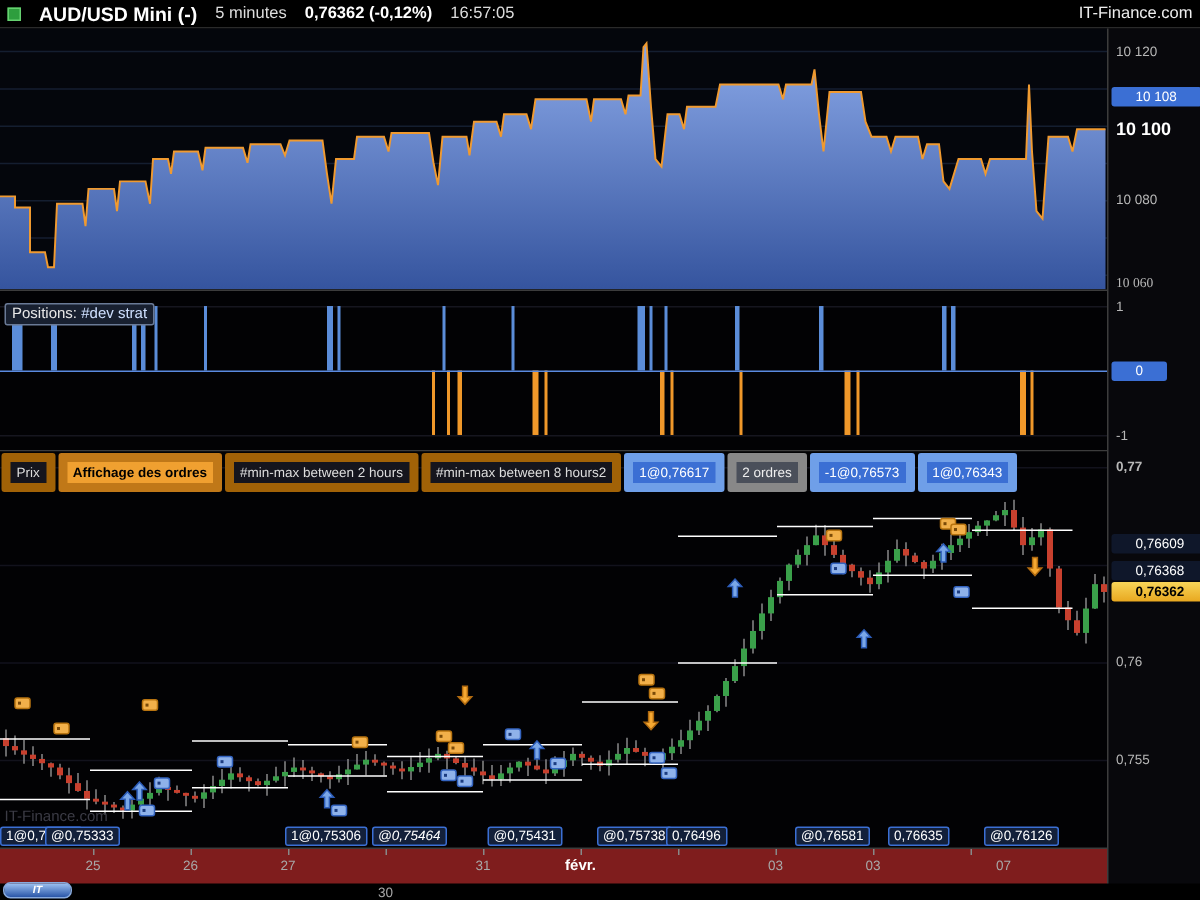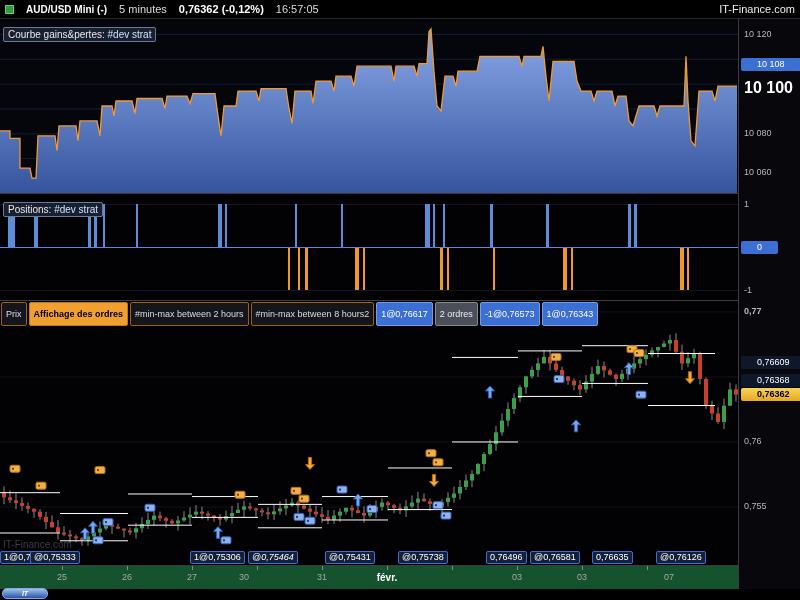--- a/index.html
+++ b/index.html
@@ -3,64 +3,64 @@
 <meta charset="utf-8">
 <style>
   * { margin:0; padding:0; box-sizing:border-box; }
   body { background:#222; font-family:"Liberation Sans", sans-serif; }
   .app { position:relative; width:800px; height:600px; background:#000; overflow:hidden; }
 
   
   .titlebar { position:absolute; top:0; left:0; width:800px; height:18px;
     display:flex; align-items:center; gap:12px; padding:0 5px; background:#000; }
   .mkt-icon { width:9px; height:9px; background:#2e9e3e; border:1px solid #66d070; display:inline-block; }
-  .tb-title { color:#fff; font-size:10px; font-weight:bold; }
+  .tb-title { color:#fff; font-size:13px; font-weight:bold; }
   .tb-item  { color:#ddd; font-size:11px; }
   .tb-quote { color:#fff; font-weight:bold; }
   .tb-brand { margin-left:auto; color:#eee; font-size:11px; }
 
   .sep-h { position:absolute; left:0; width:800px; height:1px; background:#3c3c3c; }
 
   .panel { position:absolute; left:0; width:738px; overflow:hidden; }
   #equity-panel { top:19px; height:174px; background:#04060c; }
   #positions-panel { top:194px; height:106px; background:#020204; }
   #price-panel { top:301px; height:264px; background:#020204; }
   .panel svg { position:absolute; top:0; left:0; }
 
   .panel-chip { position:absolute; top:8px; left:3px; height:15px; font-size:10px;
     background:#182030; border:1px solid #6a7a96; color:#e8e8e8; padding:0 4px;
     line-height:13px; border-radius:2px; white-space:nowrap; z-index:5; }
   .panel-chip .strat { color:#cfe0ff; }
 
   #price-chips { position:absolute; top:1px; left:1px; display:flex; gap:2px; z-index:6; }
   .chip { display:inline-flex; align-items:center; height:24px; padding:7px 4px; font-size:9px;
-    border:1px solid #a16207; background:#15151d; color:#ddd; border-radius:2px; white-space:nowrap; }
+    border:6px solid #a16207; background:#15151d; color:#ddd; border-radius:2px; white-space:nowrap; }
   .chip.orange { background:#f0a030; color:#000; border-color:#c07818; font-weight:bold; }
   .chip.blue { background:#3b6fd4; color:#fff; border-color:#6f9fe8; }
   .chip.gray { background:#4a4f5a; color:#eee; border-color:#888; }
 
   .bottom-chip { position:absolute; top:250px; height:13px; font-size:9px; background:#13203a;
     border:1px solid #3b6fd4; color:#fff; padding:0 3px; border-radius:2px;
     line-height:11px; white-space:nowrap; z-index:4; }
 
   .watermark { position:absolute; top:238px; left:3px; font-size:10px; color:#3c3c46; z-index:1; }
 
   
   #axis-col { position:absolute; left:738px; top:19px; width:62px; height:570px;
     background:#08080c; border-left:1px solid #3c3c3c; }
   .ax-tick { position:absolute; left:5px; font-size:9px; color:#b8b8b8; white-space:nowrap; }
-  .ax-tick.bold { color:#fff; font-weight:bold; font-size:16px; }
+  .ax-tick.bold { color:#fff; font-weight:bold; font-size:12px; }
   .ax-chip { position:absolute; left:2px; font-size:9px; padding:0 16px; height:13px;
     line-height:13px; border-radius:2px; white-space:nowrap; }
   .ax-chip.blue { background:#3b6fd4; color:#fff; }
   .ax-chip.gray { background:#0f172a; color:#fff; }
   .ax-chip.yellow { background:linear-gradient(#f8d558,#e8a820); color:#000; font-weight:bold; }
 
   
-  #date-axis { position:absolute; left:0; top:566px; width:738px; height:23px; background:#14532d; }
+  #date-axis { position:absolute; left:0; top:566px; width:738px; height:23px; background:#7f1d1d; }
   .date-tick { position:absolute; top:0; width:1px; height:4px; background:#888; }
   .date-label { position:absolute; top:6px; font-size:9px; color:#a8a8a8; transform:translateX(-50%); white-space:nowrap; }
   .date-label.bold { color:#fff; font-weight:bold; font-size:10px; }
 
   .logo-btn { position:absolute; left:2px; top:588px; width:46px; height:11px; border-radius:5px;
     background:linear-gradient(#9cc0f0,#2a56a8); border:1px solid #88aadd;
     display:flex; align-items:center; justify-content:center; }
   .logo-btn span { font-size:7px; color:#fff; font-weight:bold; font-style:italic; line-height:7px; }
 </style>
 </head>
@@ -73,23 +73,20 @@
     <span class="tb-title">AUD/USD Mini (-)</span>
     <span class="tb-item">5 minutes</span>
     <span class="tb-item tb-quote">0,76362 (-0,12%)</span>
     <span class="tb-item">16:57:05</span>
     <span class="tb-brand">IT-Finance.com</span>
   </div>
 
   <div class="sep-h" style="top:18px; background:#2a2a2a;"></div>
 
   <div id="equity-panel" class="panel">
-    <div class="panel-chip">
-      <span>Courbe gains&amp;pertes:</span>&nbsp;<span class="strat">#dev strat</span>
-    </div>
   <svg width="738" height="174">
         <defs>
           <linearGradient id="gEq" x1="0" y1="0" x2="0" y2="1">
             <stop offset="0%" stop-color="#8aa8e8"></stop>
             <stop offset="100%" stop-color="#35549e"></stop>
           </linearGradient>
         </defs>
         <line x1="0" x2="738" y1="164.55714285714285" y2="164.55714285714285" stroke="#141e30" stroke-width="1"></line>
         <line x1="0" x2="738" y1="139.7" y2="139.7" stroke="#141e30" stroke-width="1"></line>
         <line x1="0" x2="738" y1="114.84285714285714" y2="114.84285714285714" stroke="#141e30" stroke-width="1"></line>
@@ -487,54 +484,54 @@
         <rect x="636" y="90.13546798029637" width="10" height="7" rx="1.5" fill="#8fb2ea" stroke="#3464c0" stroke-width="1"></rect>
         <rect x="638" y="92.63546798029637" width="2" height="2" fill="#1c3c80"></rect>
         <path d="M690,82.72906403940871 L694.5,77.72906403940871 L691.6,77.72906403940871 L691.6,70.72906403940871 L688.4,70.72906403940871 L688.4,77.72906403940871 L685.5,77.72906403940871 Z" fill="#f5a832" stroke="#b06a10" stroke-width="1"></path>
       </svg>
       <div class="bottom-chip" style="left: 0px;">1@0,75363</div>
       <div class="bottom-chip" style="left: 30px;">@0,75333</div>
       <div class="bottom-chip" style="left: 190px;">1@0,75306</div>
       <div class="bottom-chip" style="left: 248px; font-style: italic;">@0,75464</div>
       <div class="bottom-chip" style="left: 325px;">@0,75431</div>
       <div class="bottom-chip" style="left: 398px;">@0,75738</div>
-      <div class="bottom-chip" style="left: 444px; margin-left: 42px;">0,76496</div>
+      <div class="bottom-chip" style="left: 444px;">0,76496</div>
       <div class="bottom-chip" style="left: 530px;">@0,76581</div>
       <div class="bottom-chip" style="left: 592px;">0,76635</div>
       <div class="bottom-chip" style="left: 656px;">@0,76126</div>
     </div>
 
   <div class="sep-h" style="top:565px;"></div>
 
   <div id="axis-col">
       <div class="ax-tick" style="top: 9.91429px;">10 120</div>
       <div class="ax-tick bold" style="top: 59.6286px;">10 100</div>
       <div class="ax-tick" style="top: 109.343px;">10 080</div>
-      <div class="ax-tick" style="top: 148px;">10 060</div>
+      <div class="ax-tick" style="top: 164px; font-family: Liberation Serif, serif;">10 060</div>
       <div class="ax-chip blue" style="top: 38.7429px;">10 108</div>
       <div class="ax-tick" style="top: 180.015px;">1</div>
       <div class="ax-tick" style="top: 265.985px;">-1</div>
       <div class="ax-chip blue" style="top: 222px;">0</div>
       <div class="ax-tick" style="top: 287.404px; font-weight: bold;">0,77</div>
       <div class="ax-tick" style="top: 417.453px;">0,76</div>
       <div class="ax-tick" style="top: 482.478px;">0,755</div>
       <div class="ax-chip gray" style="top: 337.253px;">0,76609</div>
       <div class="ax-chip gray" style="top: 355.375px;">0,76368</div>
       <div class="ax-chip yellow" style="top: 369.375px;">0,76362</div>
     </div>
 
   <div id="date-axis">
       <div class="date-tick" style="left: 62px;"></div>
       <div class="date-label" style="left: 62px;">25</div>
       <div class="date-tick" style="left: 127px;"></div>
       <div class="date-label" style="left: 127px;">26</div>
       <div class="date-tick" style="left: 192px;"></div>
       <div class="date-label" style="left: 192px;">27</div>
       <div class="date-tick" style="left: 257px;"></div>
-      <div class="date-label" style="left: 244px;">30</div>
+      <div class="date-label" style="left: 257px; margin-top: 18px;">30</div>
       <div class="date-tick" style="left: 322px;"></div>
       <div class="date-label" style="left: 322px;">31</div>
       <div class="date-tick" style="left: 387px;"></div>
       <div class="date-label bold" style="left: 387px;">févr.</div>
       <div class="date-tick" style="left: 452px;"></div>
       <div class="date-label" style="left: 452px; margin-top: 40px;">02</div>
       <div class="date-tick" style="left: 517px;"></div>
       <div class="date-label" style="left: 517px;">03</div>
       <div class="date-tick" style="left: 582px;"></div>
       <div class="date-label" style="left: 582px;">03</div>

